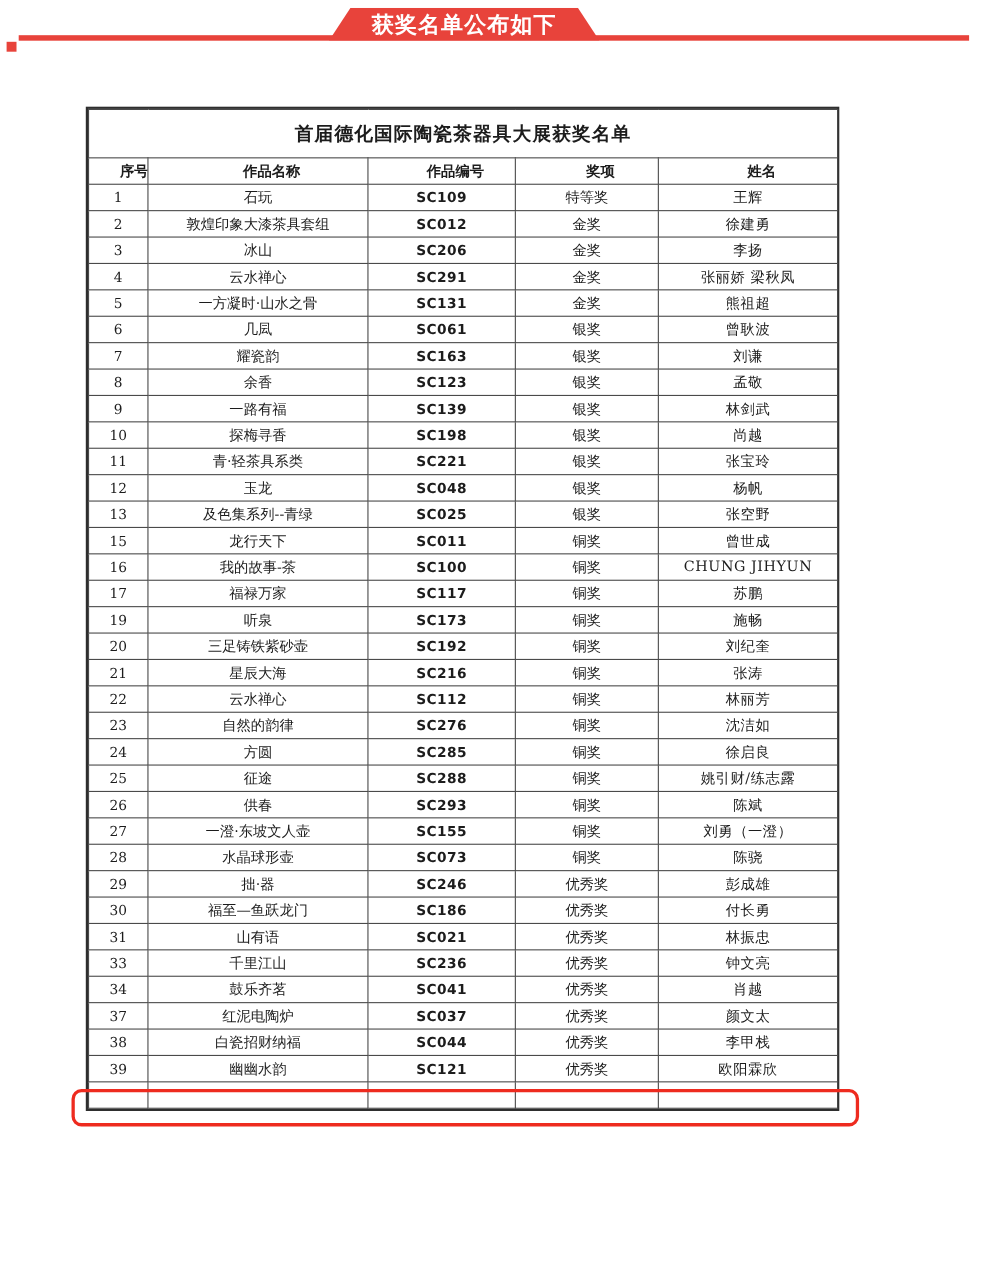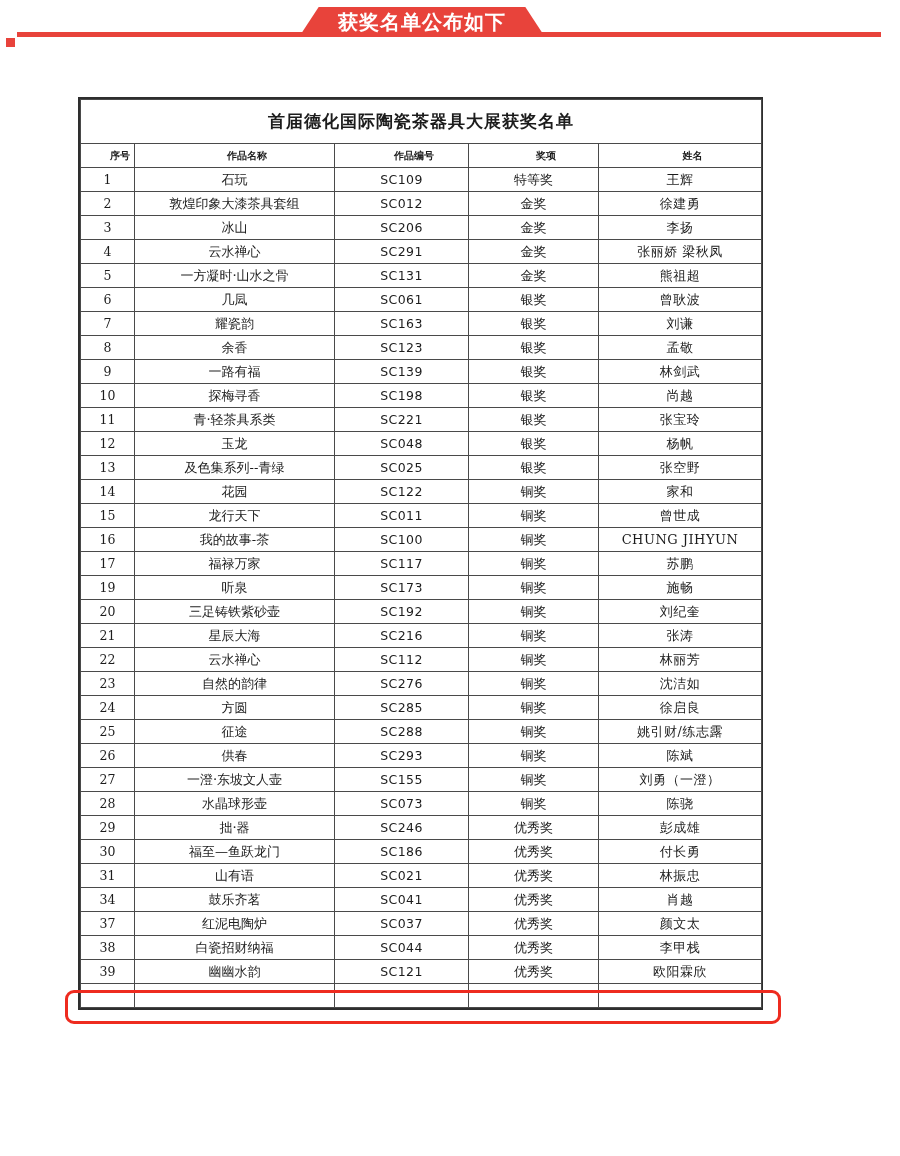--- a/index.html
+++ b/index.html
@@ -43,25 +43,25 @@
   table{border-collapse:collapse;table-layout:fixed;width:100%;border-radius:29px;}
   col.c1{width:54px;} col.c2{width:200px;} col.c3{width:134px;} col.c4{width:130px;} col.c5{width:163px;}
   th,td{
     border:1px solid var(--grid);
     text-align:center;vertical-align:middle;
     padding:0 3px;overflow:hidden;white-space:nowrap;
   }
   .t-title th{
     height:44px;font-size:17px;font-weight:bold;letter-spacing:1px;
   }
-  .t-head th{height:24px;font-size:10px;font-weight:bold;padding-left:28px;}
+  .t-head th{height:24px;font-size:13px;font-weight:bold;padding-left:28px;}
   tbody td{height:24px;font-size:13px;}
   td.c-code{
     font-family:"DejaVu Sans","Liberation Sans",sans-serif;
-    font-weight:400;font-size:12.5px;letter-spacing:.4px;
+    font-weight:700;font-size:12.5px;letter-spacing:.4px;
   }
   td.c-num{font-size:12.5px;}
   td.c-person{letter-spacing:.5px;}
   tr.partial td{height:24px;}
 
   
   .highlight{
     position:absolute;left:65px;top:990px;width:716px;height:34px;
     border:3px solid var(--hl-red);border-radius:9px;
     pointer-events:none;
@@ -185,27 +185,20 @@
           <td class="c-person">杨帆</td>
         </tr>
         <tr>
           <td class="c-num">13</td>
           <td class="c-name">及色集系列--青绿</td>
           <td class="c-code">SC025</td>
           <td class="c-award">银奖</td>
           <td class="c-person">张空野</td>
         </tr>
         <tr>
-          <td class="c-num">14</td>
-          <td class="c-name">花园</td>
-          <td class="c-code">SC122</td>
-          <td class="c-award">铜奖</td>
-          <td class="c-person">家和</td>
-        </tr>
-        <tr>
           <td class="c-num">15</td>
           <td class="c-name">龙行天下</td>
           <td class="c-code">SC011</td>
           <td class="c-award">铜奖</td>
           <td class="c-person">曾世成</td>
         </tr>
         <tr>
           <td class="c-num">16</td>
           <td class="c-name">我的故事-茶</td>
           <td class="c-code">SC100</td>
@@ -302,20 +295,27 @@
           <td class="c-code">SC186</td>
           <td class="c-award">优秀奖</td>
           <td class="c-person">付长勇</td>
         </tr>
         <tr>
           <td class="c-num">31</td>
           <td class="c-name">山有语</td>
           <td class="c-code">SC021</td>
           <td class="c-award">优秀奖</td>
           <td class="c-person">林振忠</td>
+        </tr>
+        <tr>
+          <td class="c-num">33</td>
+          <td class="c-name">千里江山</td>
+          <td class="c-code">SC236</td>
+          <td class="c-award">优秀奖</td>
+          <td class="c-person">钟文亮</td>
         </tr>
         <tr>
           <td class="c-num">34</td>
           <td class="c-name">鼓乐齐茗</td>
           <td class="c-code">SC041</td>
           <td class="c-award">优秀奖</td>
           <td class="c-person">肖越</td>
         </tr>
         <tr>
           <td class="c-num">37</td>

